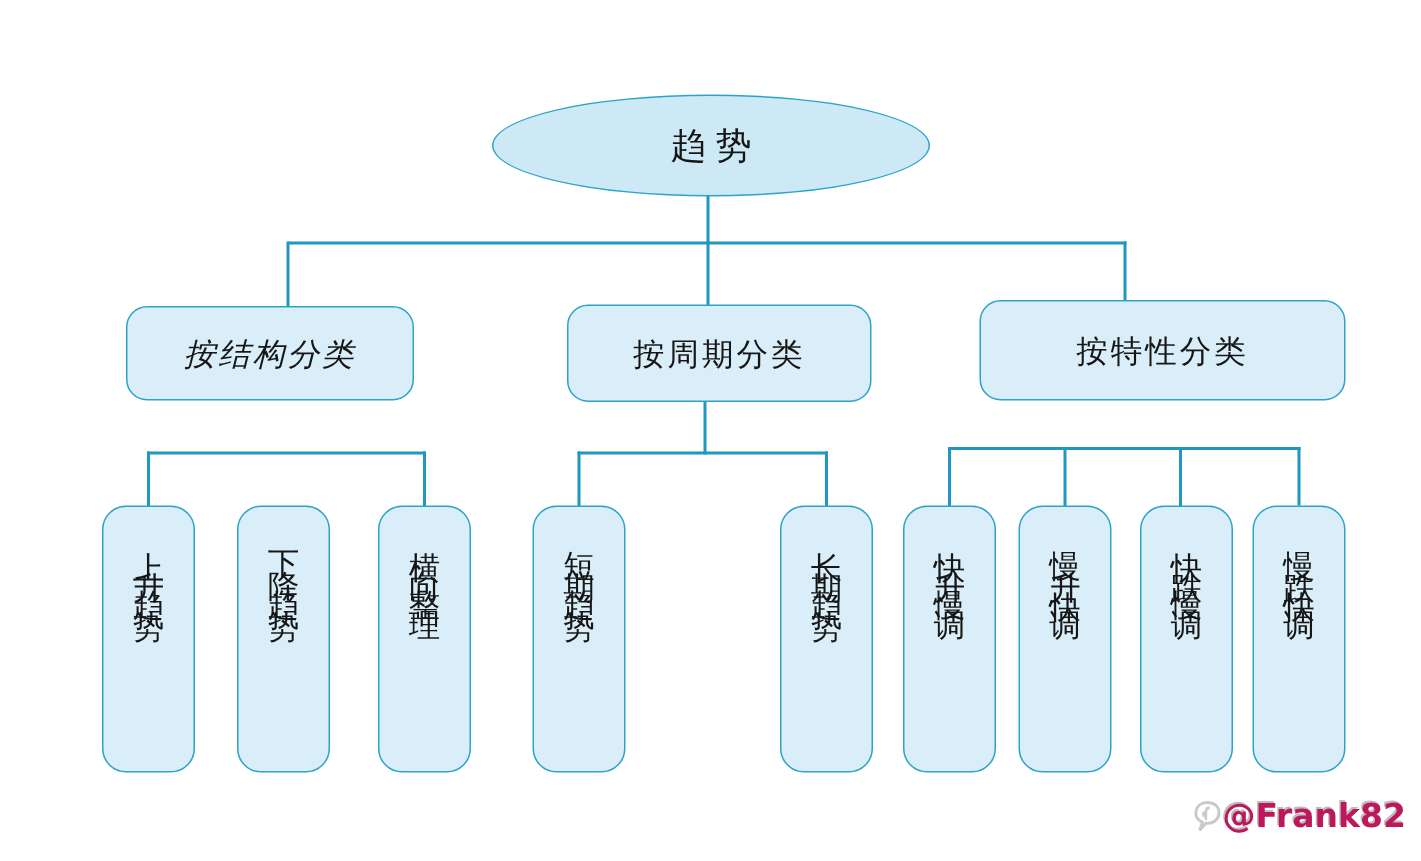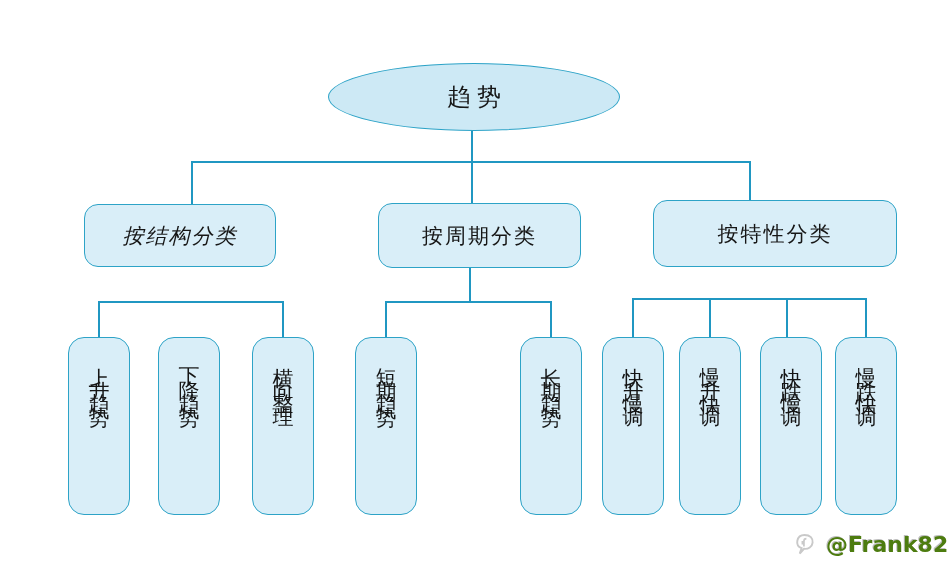--- a/index.html
+++ b/index.html
@@ -19,23 +19,23 @@
     font-size:24px;letter-spacing:6px;padding-left:6px;
   }
   .cat{border-radius:14px;font-size:21px;letter-spacing:2px;}
   .leaf{
     border-radius:16px;width:62px;height:178px;font-size:21px;
     writing-mode:vertical-rl;text-orientation:upright;letter-spacing:13px;
     padding-top:13px;justify-content:flex-start;
   }
   .watermark{
     position:absolute;left:794px;top:532px;z-index:3;
-    display:flex;align-items:center;gap:11px;
+    display:flex;align-items:center;gap:0;
     font-family:"DejaVu Sans","Liberation Sans",sans-serif;
-    font-size:22px;font-weight:bold;color:#4d7c0f;
+    font-size:22px;font-weight:bold;color:#be185d;
     text-shadow:-1px -1px 0 #bdbdbd,1px 1px 0 #ffffff;
   }
   .watermark svg{display:block;}
 </style>
 </head>
 <body>
 
 <div class="canvas">
 
   <div class="line" style="left:471px;top:130px;width:2px;height:33px;"></div>

